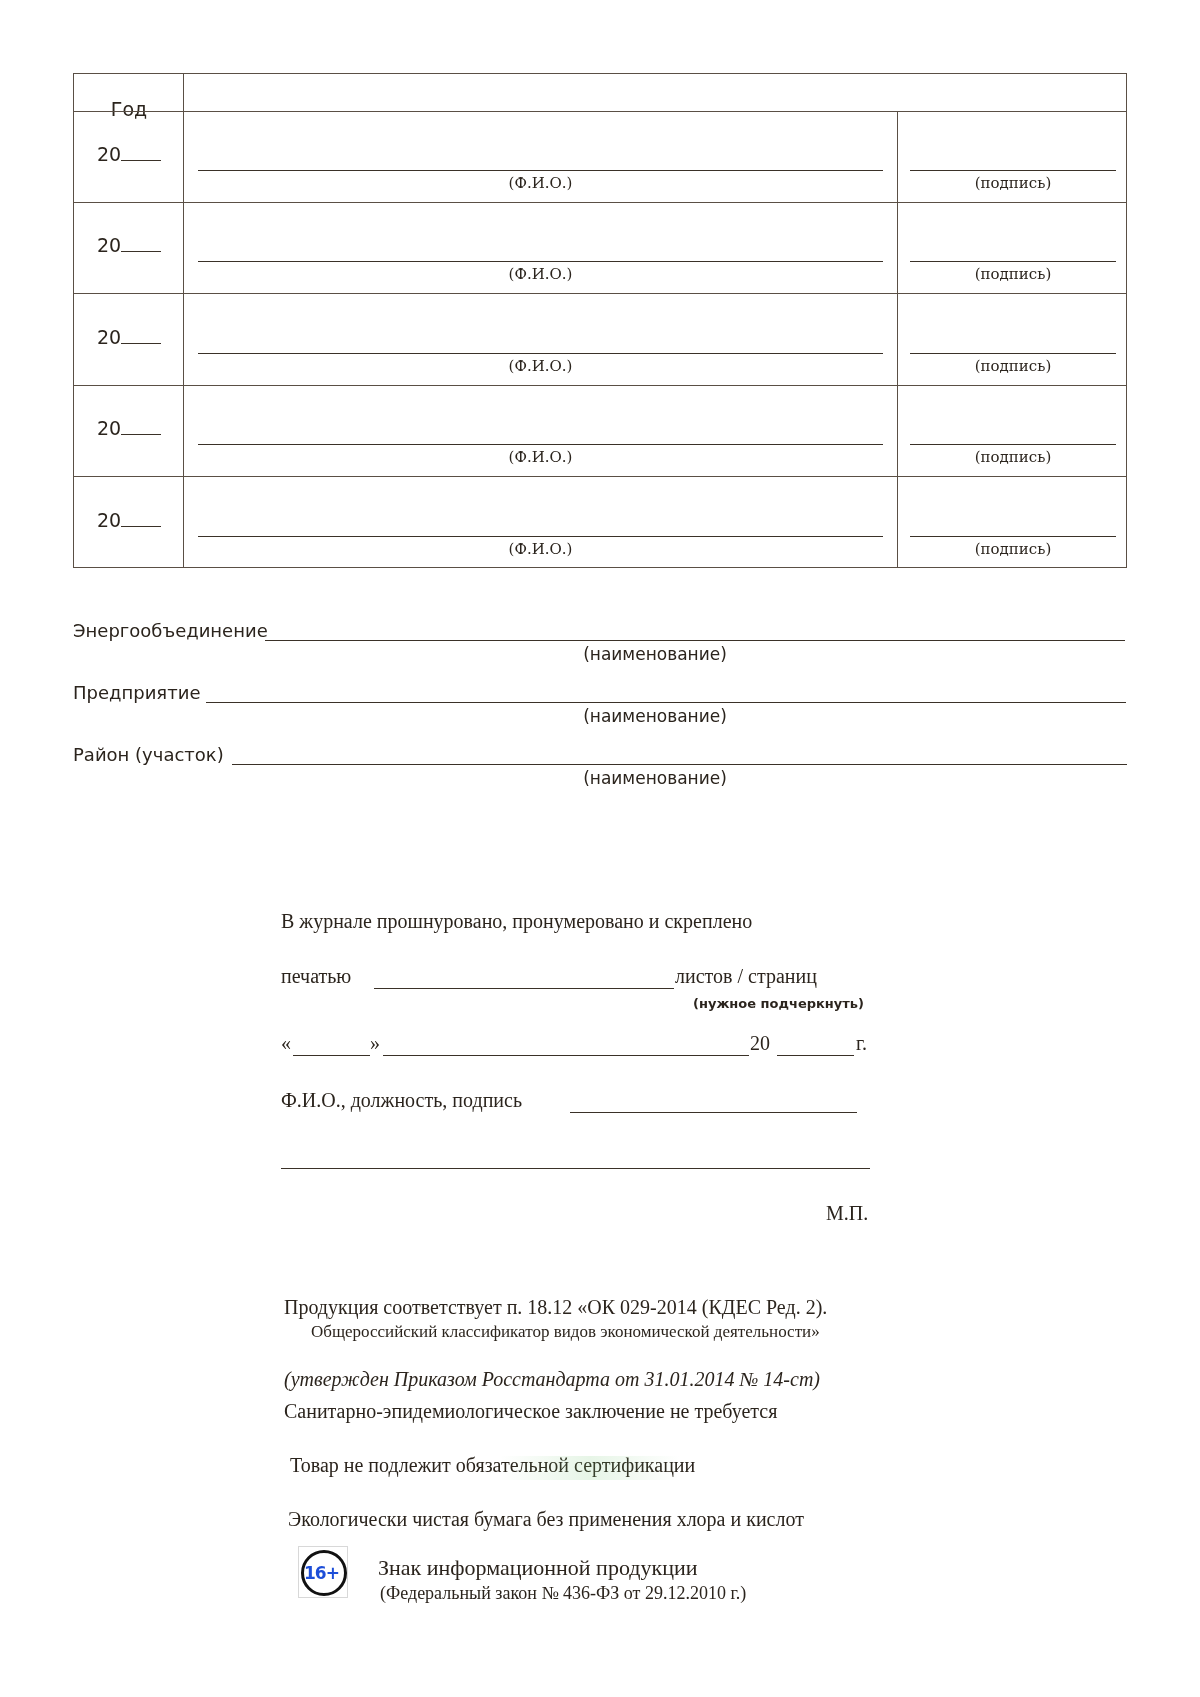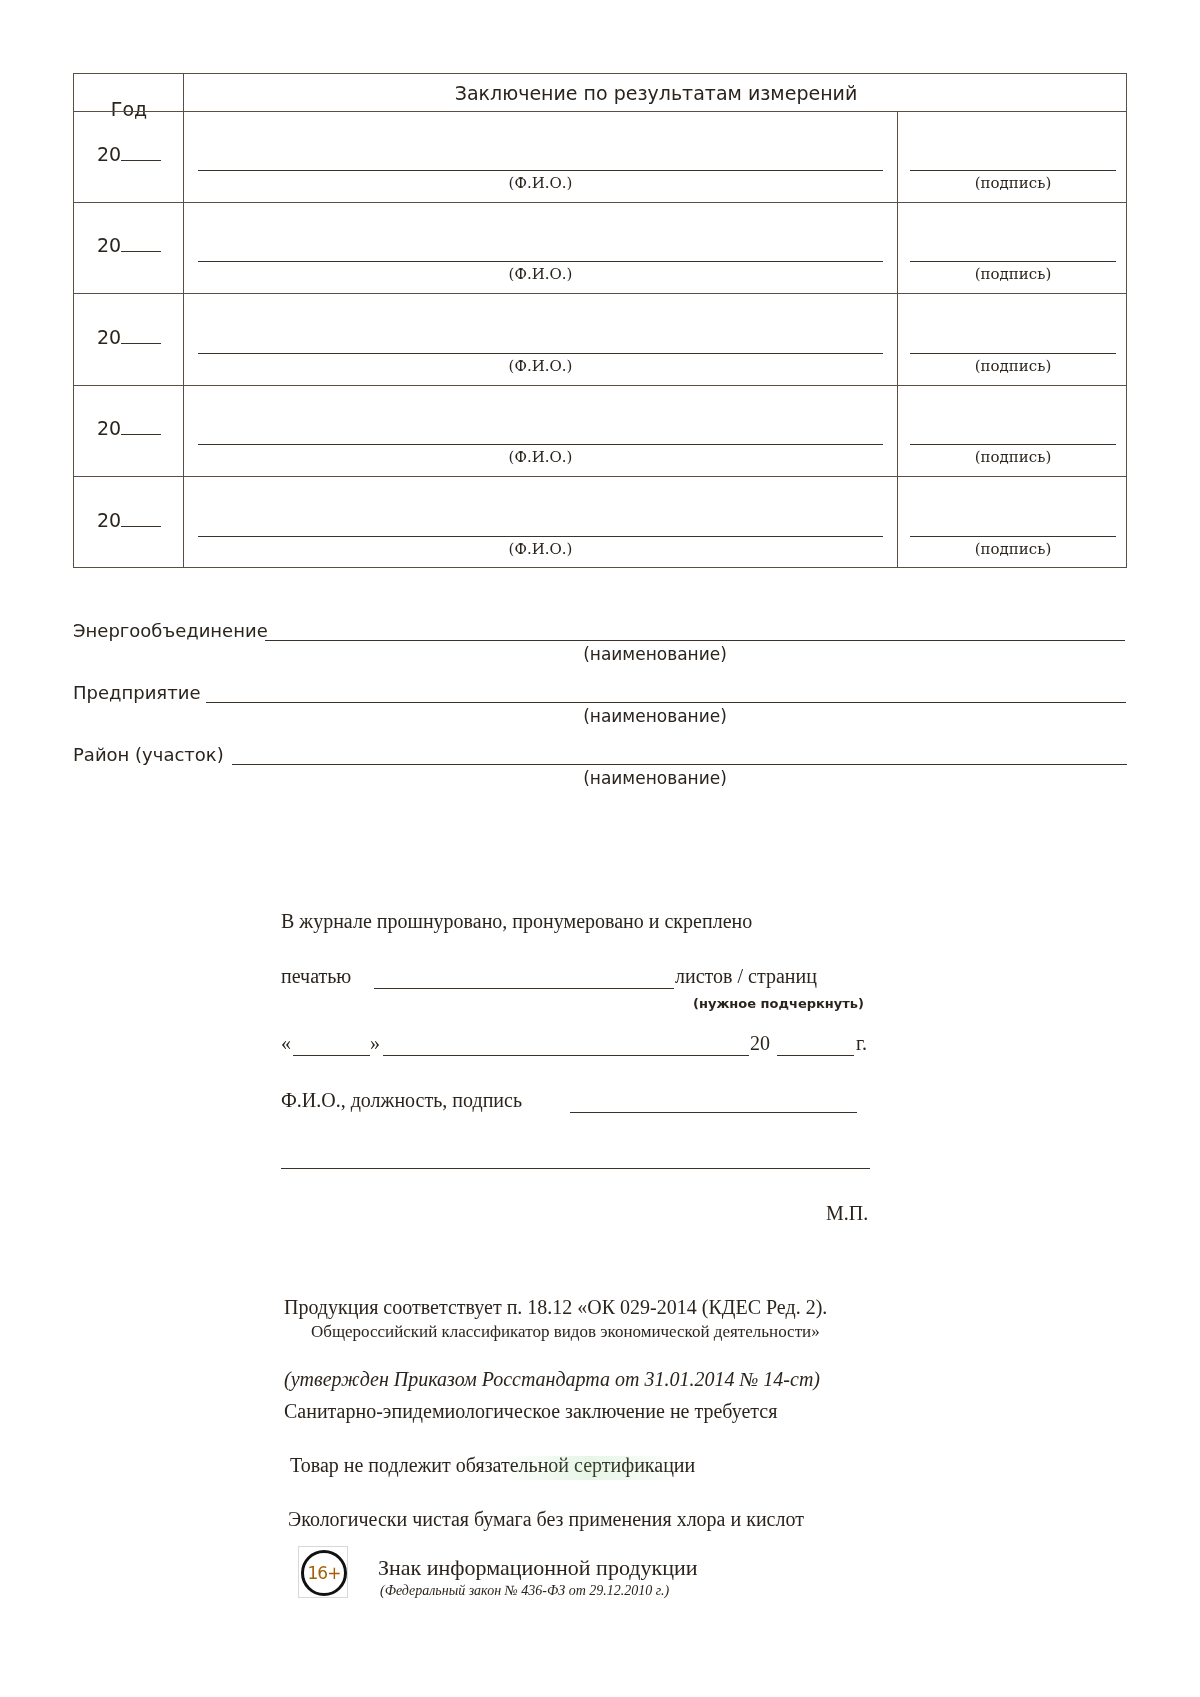--- a/index.html
+++ b/index.html
@@ -30,33 +30,32 @@
   .small-cap { position: absolute; font-family: "DejaVu Sans", sans-serif; font-size: 13px; }
 
   
   .foot { position: absolute; left: 284px; font-family: "Liberation Serif", serif; white-space: nowrap; }
   .foot.big { font-size: 20px; }
   .foot.med { font-size: 17px; }
   .foot.it { font-style: italic; font-size: 20px; }
   .badge-box { position: absolute; left: 298px; top: 1546px; width: 50px; height: 52px;
                border: 1px solid #d8d8d8; box-sizing: border-box; }
   .badge { position: absolute; left: 2px; top: 3px; width: 40px; height: 40px; border: 3.5px solid #111;
-           border-radius: 50%; font-family: "DejaVu Sans", sans-serif; font-weight: normal; font-size: 17px;
-           line-height: 40px; text-align: center; color: #a16207; letter-spacing: -1px; }
+           border-radius: 50%; font-family: "DejaVu Sans", sans-serif; font-weight: bold; font-size: 17px;
+           line-height: 40px; text-align: left; color: #1d4ed8; letter-spacing: -1px; }
   .watermark { position: absolute; left: 500px; top: 1456px; width: 180px; height: 24px;
                background: linear-gradient(90deg, rgba(120,200,120,0), rgba(120,200,120,0.18), rgba(120,200,120,0)); }
 </style>
 </head>
 <body>
 
 <div class="tbl">
   <div class="vline" style="left:109px;"></div>
   <div class="vline" style="left:823px; top:38px;"></div>
   <div class="th" style="left:0; width:110px;margin-top:16px;">Год</div>
-  <div class="th" style="left:110px; width:944px;">Заключение по результатам измерений</div>
   <div class="hline" style="top:37px;"></div>
 
   <div class="row" style="top:38px;">
     <div class="year"><span>20</span><span class="blank"></span></div>
     <div class="rule" style="left:124px; width:685px; top:58px;"></div>
     <div class="cap" style="left:124px; width:685px; top:62px;">(Ф.И.О.)</div>
     <div class="rule" style="left:836px; width:206px; top:58px;"></div>
     <div class="cap" style="left:836px; width:206px; top:62px;">(подпись)</div>
     <div class="hline" style="top:90px;"></div>
   </div>
@@ -133,13 +132,13 @@
 
 <div class="foot big" style="top:1400px;">Санитарно-эпидемиологическое заключение не требуется</div>
 <div class="foot big" style="top:1454px; left:290px;">Товар не подлежит обязательной сертификации</div>
 <div class="watermark"></div>
 <div class="foot big" style="top:1508px; left:288px;">Экологически чистая бумага без применения хлора и кислот</div>
 
 <div class="badge-box">
   <div class="badge">16+</div>
 </div>
 <div class="foot" style="left:378px; top:1555px; font-size:22px;">Знак информационной продукции</div>
-<div class="foot" style="left:380px; top:1583px; font-size:14px; font-style:italic;">(Федеральный закон № 436-ФЗ от 29.12.2010 г.)</div>
+<div class="foot" style="left:380px; top:1583px; font-size:18px; ">(Федеральный закон № 436-ФЗ от 29.12.2010 г.)</div>
 
 </body></html>

